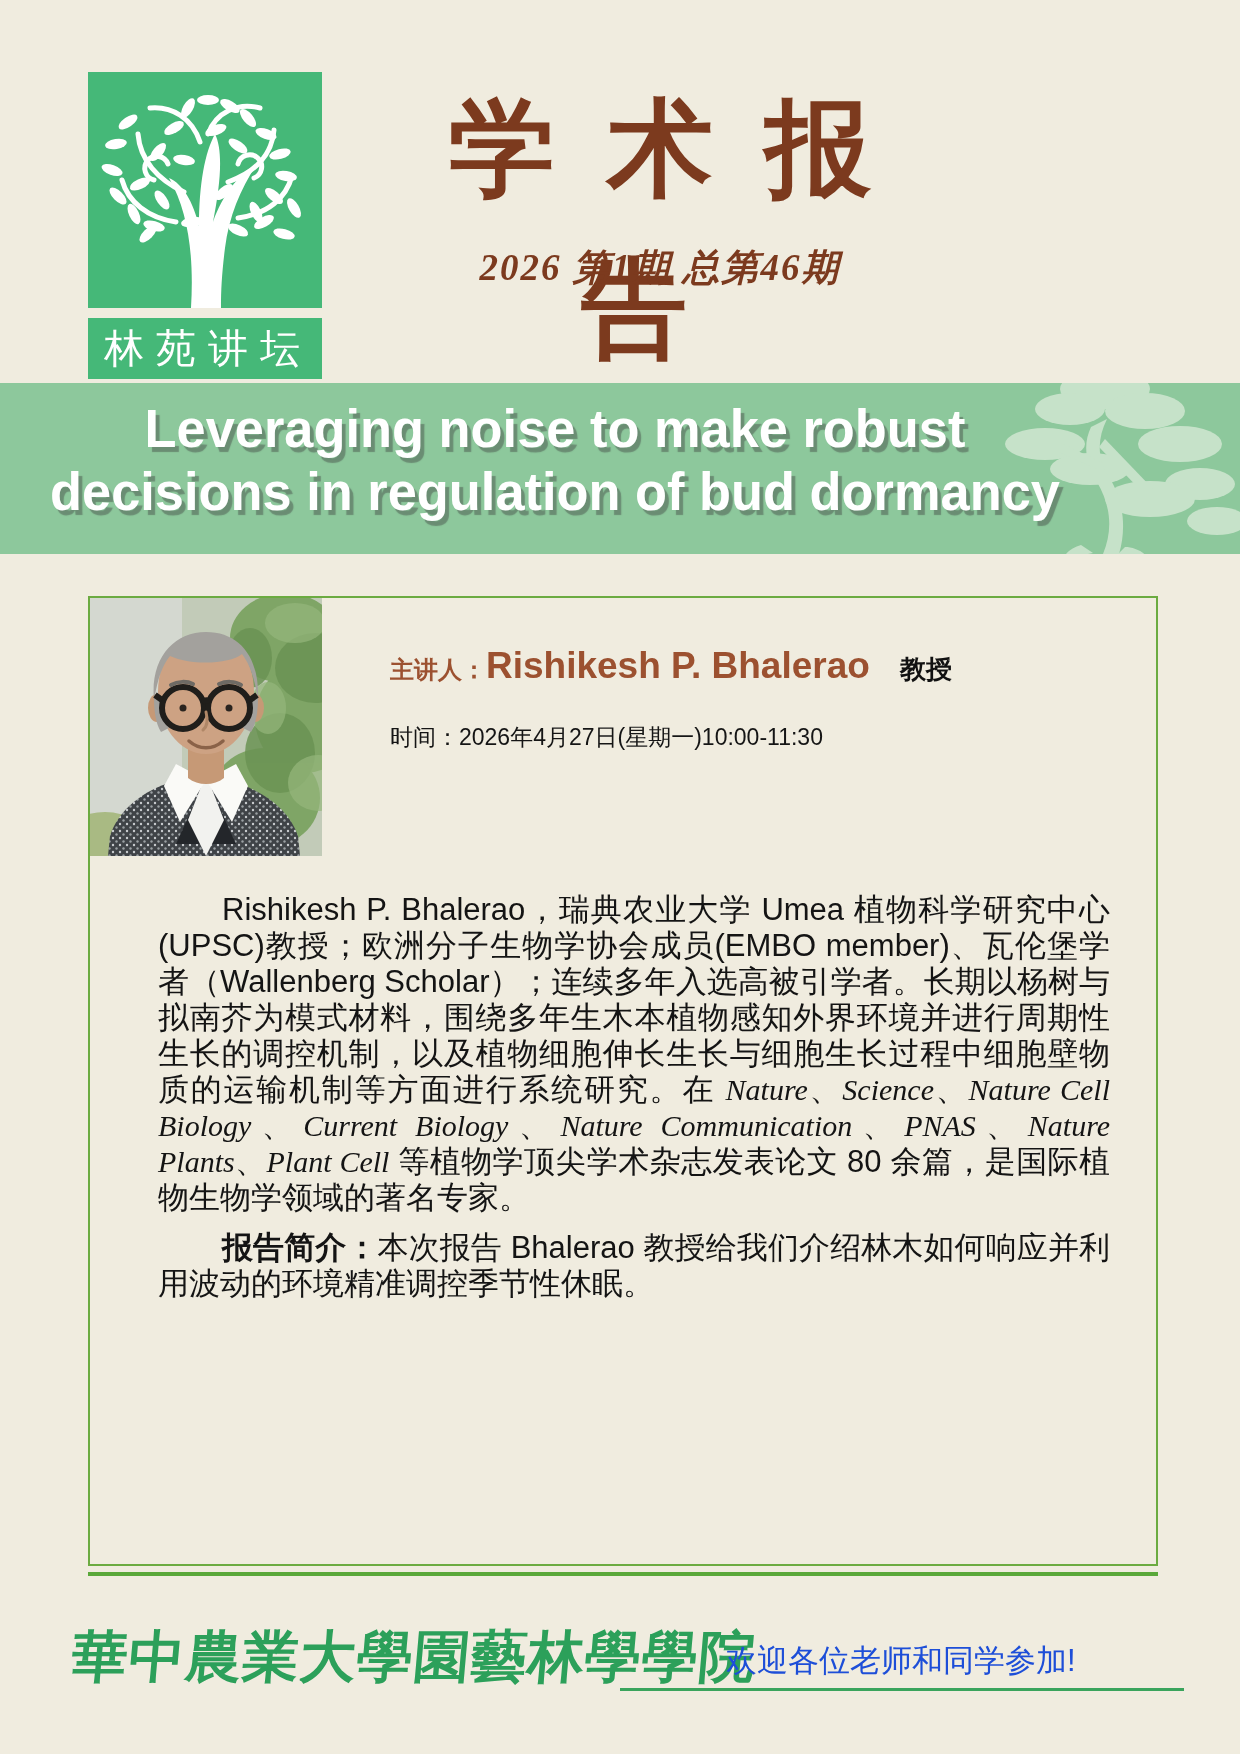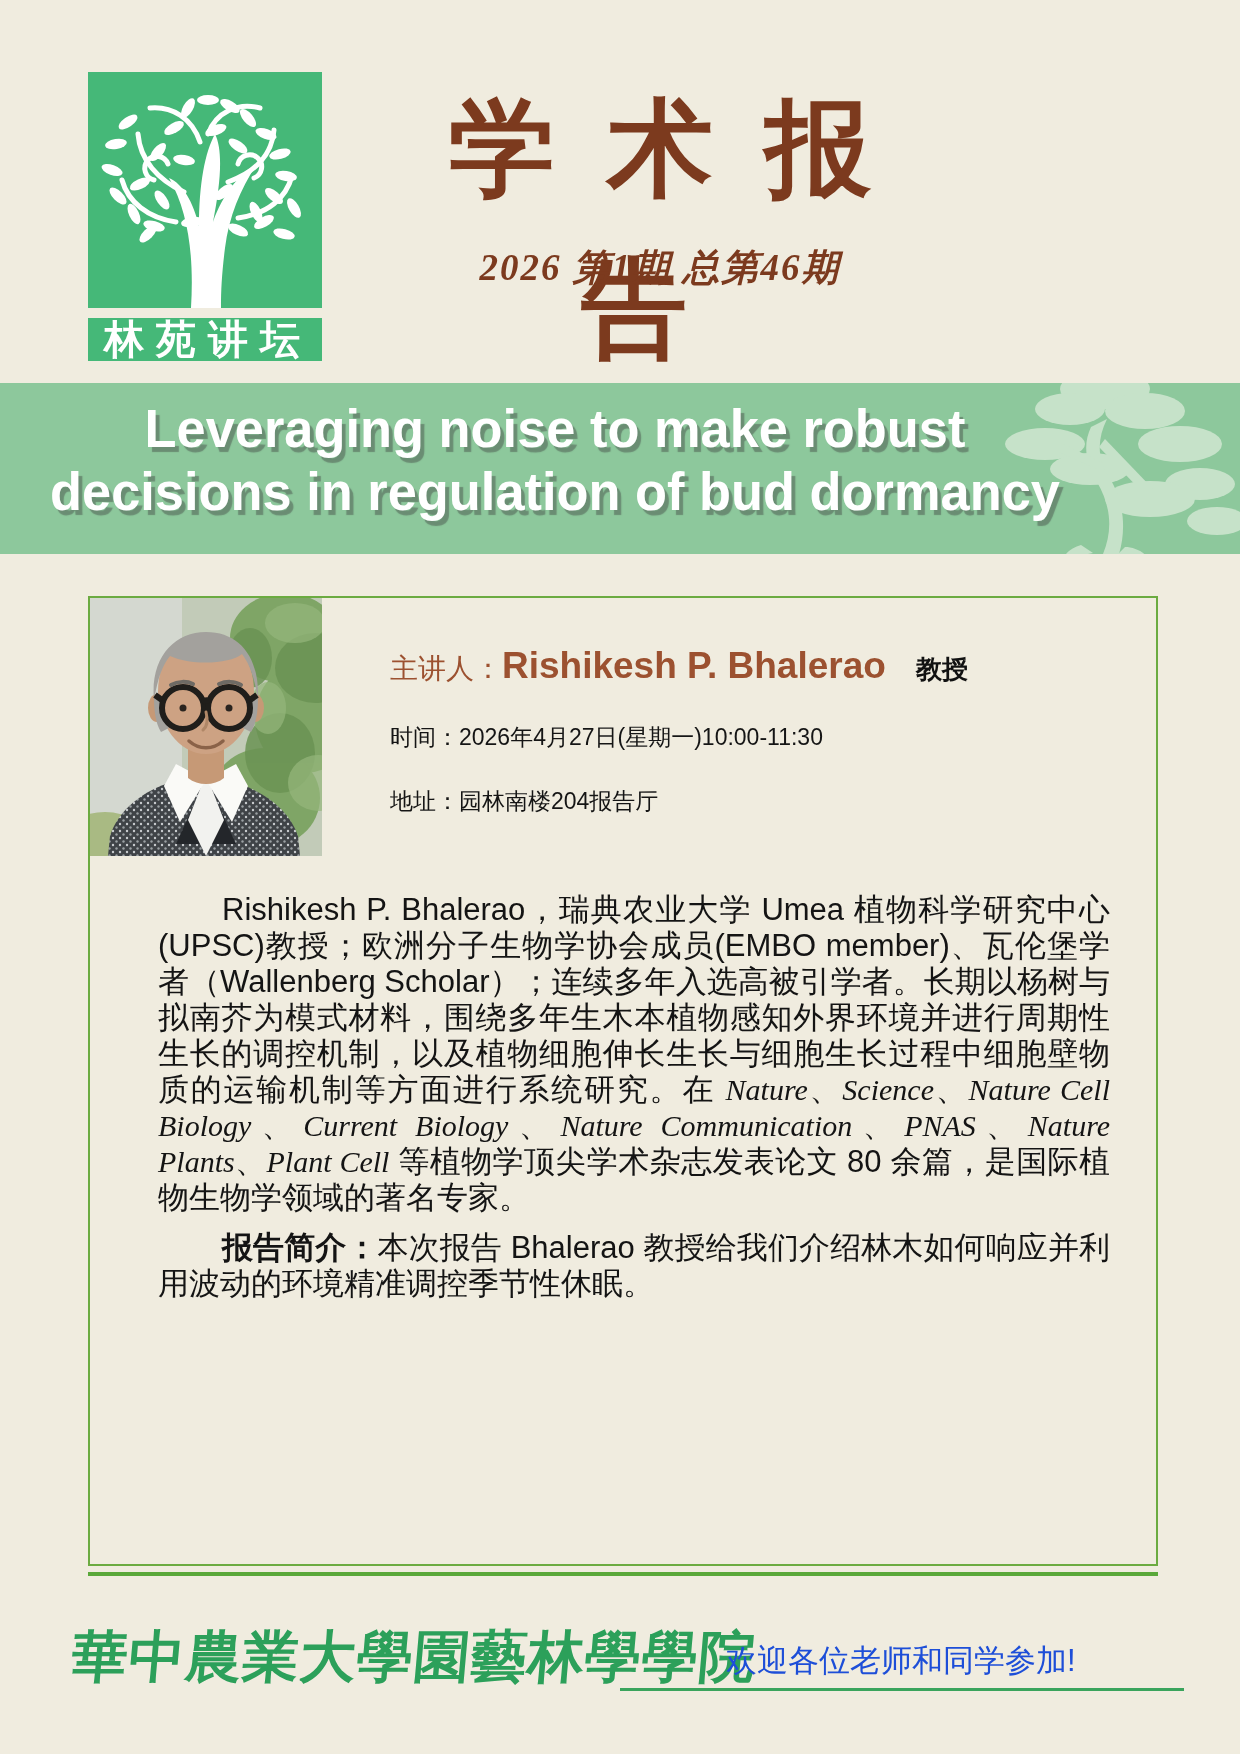--- a/index.html
+++ b/index.html
@@ -9,24 +9,24 @@
     font-family:"Liberation Sans",sans-serif;
     color:#1c1c1c;
   }
   
   .logo-square{
     position:absolute;left:88px;top:72px;width:234px;height:236px;
     background:#45b878;
   }
   .logo-square svg{width:100%;height:100%;display:block;}
   .logo-bar{
-    position:absolute;left:88px;top:318px;width:234px;height:43px;
+    position:absolute;left:88px;top:318px;width:234px;height:61px;
     background:#45b878;color:#fff;
     display:flex;align-items:center;justify-content:center;
-    font-family:"Liberation Serif",serif;font-weight:bold;
+    font-family:"Liberation Serif",serif;font-weight:normal;
     font-size:40px;letter-spacing:12px;padding-left:6px;box-sizing:border-box;
   }
   .main-title{
     position:absolute;left:320px;top:70px;width:680px;height:160px;
     text-align:center;line-height:160px;
     font-family:"Liberation Serif",serif;font-weight:bold;
     font-size:106px;color:#7c3a1e;
     letter-spacing:52px;text-indent:52px;
   }
   .issue-line{
@@ -55,21 +55,21 @@
   .box-underline{
     position:absolute;left:88px;top:1572px;width:1070px;height:4px;
     background:#5aa83a;
   }
   .speaker-photo{
     position:absolute;left:90px;top:598px;width:232px;height:258px;overflow:hidden;
   }
   .speaker-photo svg{display:block;width:100%;height:100%;}
   .speaker-block{position:absolute;left:390px;top:640px;width:640px;}
   .speaker-row{line-height:52px;margin-bottom:12px;white-space:nowrap;}
-  .lbl-brown{color:#9c5130;font-weight:normal;font-size:28px;}
+  .lbl-brown{color:#9c5130;font-weight:bold;font-size:24px;}
   .name-brown{color:#9c5130;font-weight:bold;font-size:37px;}
   .prof-black{color:#111;font-weight:bold;font-size:26px;margin-left:30px;}
   .info-black{color:#151515;font-size:23px;}
   .bio{
     position:absolute;left:158px;top:892px;width:952px;
     font-size:31px;line-height:36px;color:#141414;
     text-align:justify;
   }
   .bio p{margin:0;text-indent:64px;}
   .bio p.abstract{margin-top:14px;}
@@ -227,23 +227,20 @@
     </svg>
   </div>
 
   <div class="speaker-block">
     <div class="speaker-row">
       <span class="lbl-brown">主讲人：</span><span class="name-brown">Rishikesh P. Bhalerao</span><span class="prof-black">教授</span>
     </div>
     <div class="speaker-row info-black">
       <span>时间：</span><span>2026年4月27日(星期一)10:00-11:30</span>
     </div>
-    <div class="speaker-row info-black">
-      <span>地址：</span><span>园林南楼204报告厅</span>
-    </div>
   </div>
 
   <div class="bio">
     <p><span>Rishikesh P. Bhalerao，瑞典农业大学 Umea 植物科学研究中心(UPSC)教授；欧洲分子生物学协会成员(EMBO member)、瓦伦堡学者（Wallenberg Scholar）；连续多年入选高被引学者。长期以杨树与拟南芥为模式材料，围绕多年生木本植物感知外界环境并进行周期性生长的调控机制，以及植物细胞伸长生长与细胞生长过程中细胞壁物质的运输机制等方面进行系统研究。在 </span><span class="journal">Nature</span><span>、</span><span class="journal">Science</span><span>、</span><span class="journal">Nature Cell Biology</span><span>、</span><span class="journal">Current Biology</span><span>、</span><span class="journal">Nature Communication</span><span>、</span><span class="journal">PNAS</span><span>、</span><span class="journal">Nature Plants</span><span>、</span><span class="journal">Plant Cell</span><span> 等植物学顶尖学术杂志发表论文 80 余篇，是国际植物生物学领域的著名专家。</span></p>
     <p class="abstract">
       <span class="bold-label">报告简介：</span><span>本次报告 Bhalerao 教授给我们介绍林木如何响应并利用波动的环境精准调控季节性休眠。</span>
     </p>
   </div>
 
   <div class="footer-organizer">華中農業大學園藝林學學院</div>

